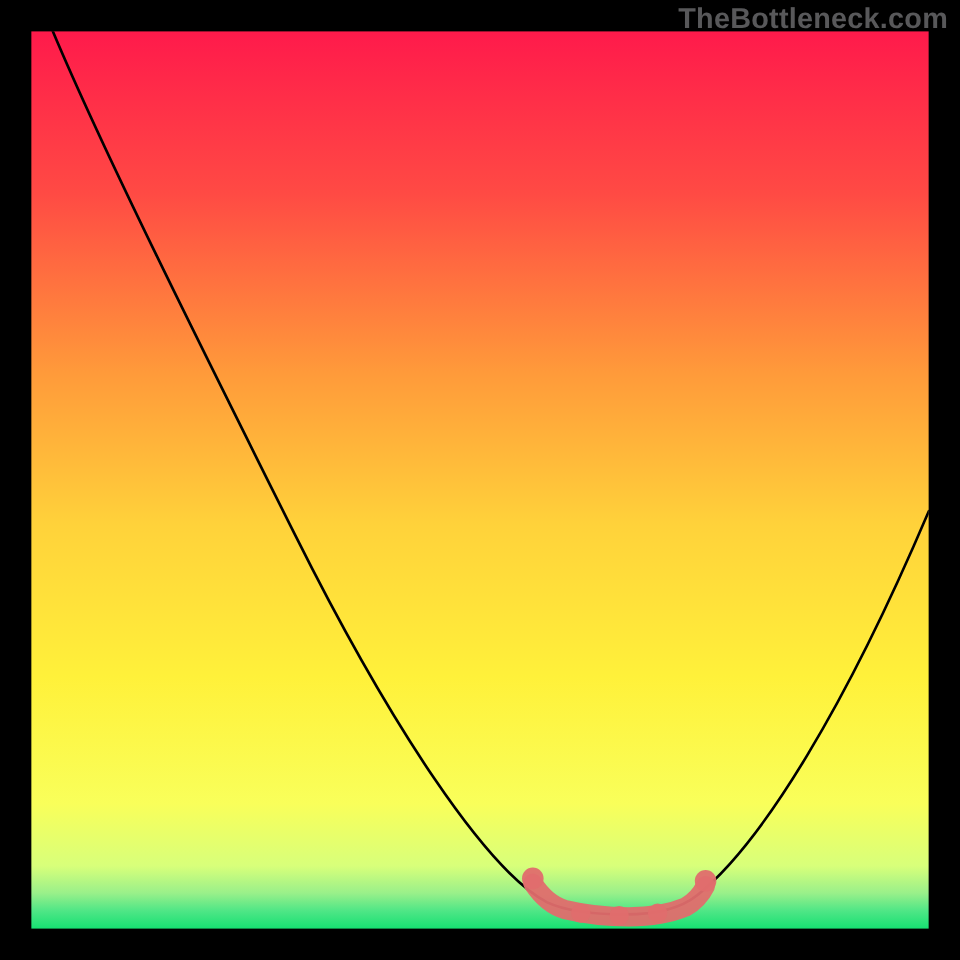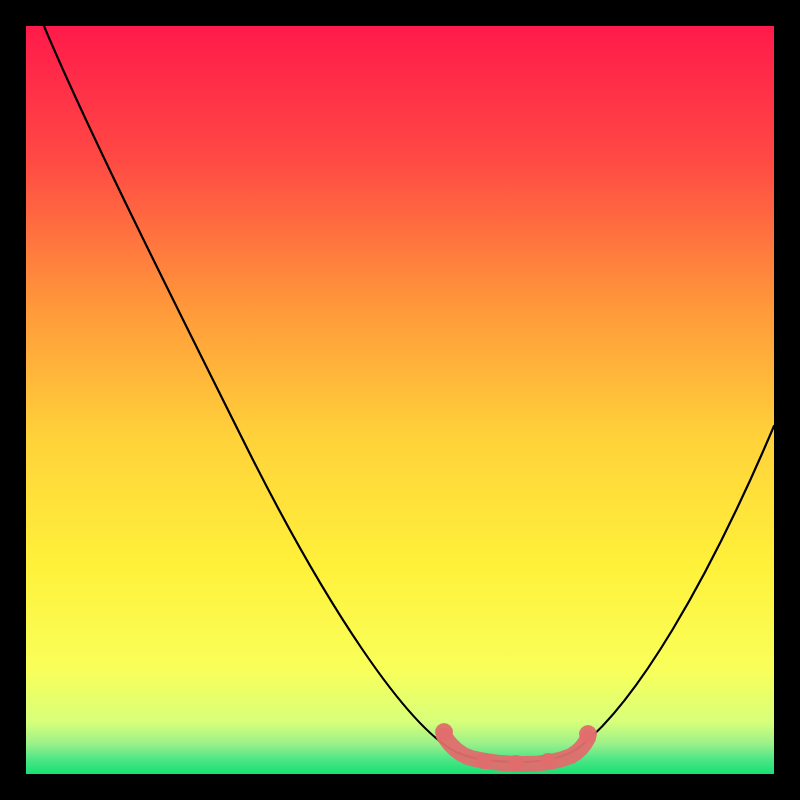--- a/index.html
+++ b/index.html
@@ -70,13 +70,14 @@
                Q 526 738 545 730
                Q 556 724 562 712" fill="none" stroke="#e06d6d" stroke-width="16" stroke-linecap="round" stroke-linejoin="round" opacity="0.95"></path>
       <circle cx="418" cy="706" r="9" fill="#e06d6d" opacity="0.95"></circle>
       <circle cx="562" cy="708" r="9" fill="#e06d6d" opacity="0.95"></circle>
       <circle cx="490" cy="737" r="8" fill="#e06d6d" opacity="0.95"></circle>
       <circle cx="458" cy="735" r="8" fill="#e06d6d" opacity="0.95"></circle>
       <circle cx="522" cy="735" r="8" fill="#e06d6d" opacity="0.95"></circle>
     </g>
   </svg>
 
+  <div class="watermark">TheBottleneck.com</div>
 </div>
 
 </body></html>

